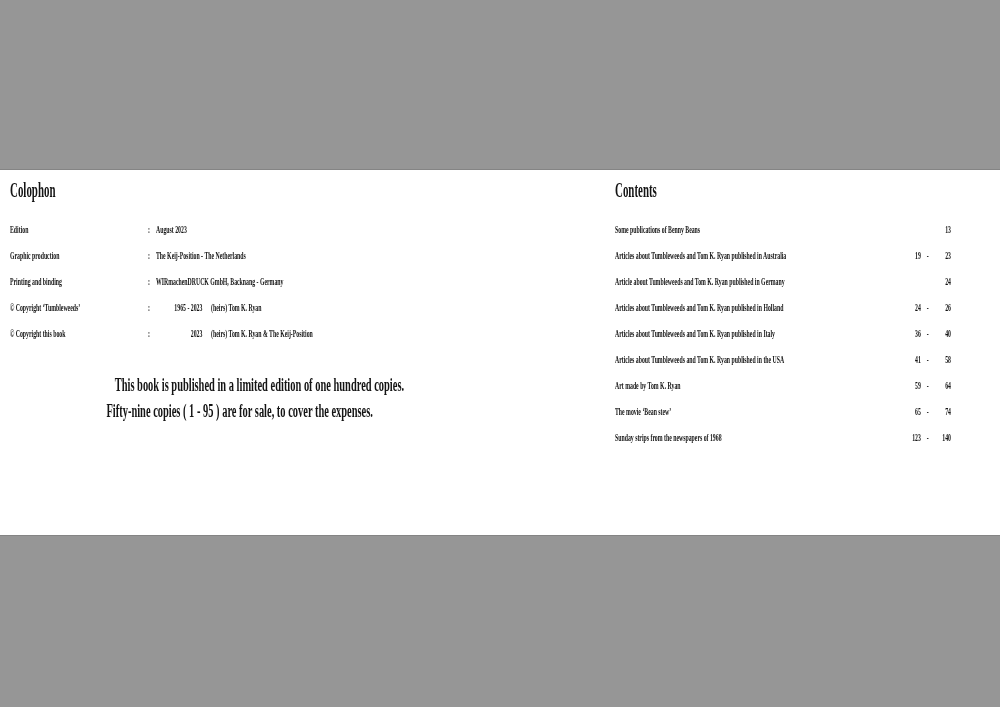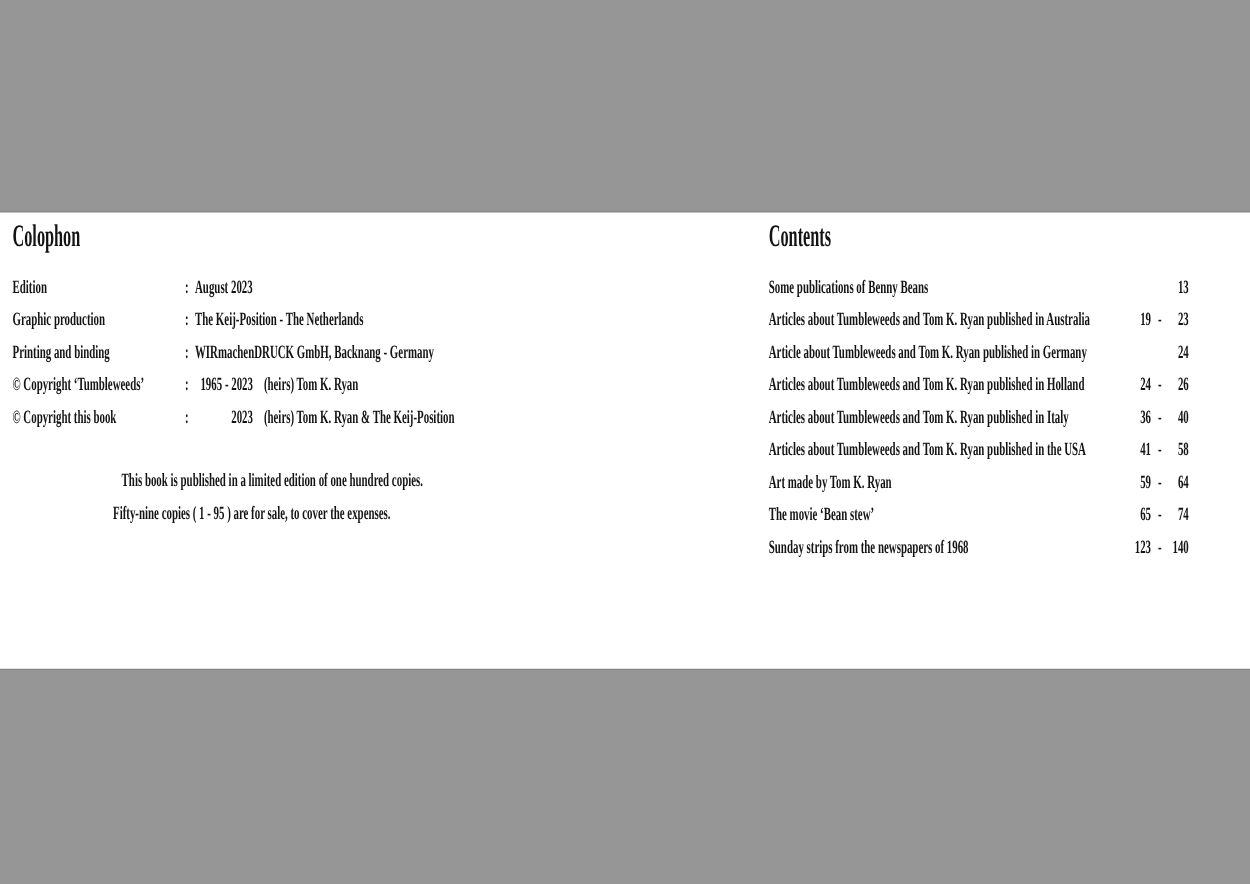--- a/index.html
+++ b/index.html
@@ -17,45 +17,45 @@
     width:1000px; height:365px;
     background:#ffffff;
     box-shadow:0 -1px 0 #848484, 0 1px 0 #848484;
   }
   .panel { position:absolute; top:0; height:100%; }
   .colophon-panel { left:10px;  width:345px; }
   .contents-panel { left:615px; width:336px; }
 
   .heading {
     position:absolute; top:8px; left:0;
-    font-size:25px; line-height:24px;
+    font-size:21px; line-height:24px;
   }
   .cond {
     display:inline-block;
     transform:scaleX(0.58);
     transform-origin:0 50%;
     white-space:nowrap;
   }
   .cond-h { transform:scaleX(0.52); }
   .cond.right { transform-origin:100% 50%; }
   .cond.center { transform-origin:50% 50%; }
 
   .rows { position:absolute; top:47px; left:0; right:0; }
-  .row { position:relative; height:26px; line-height:26px; font-size:15px; }
+  .row { position:relative; height:26px; line-height:26px; font-size:10px; }
 
   
   .c-label { position:absolute; left:0; }
   .c-colon { position:absolute; left:138px; }
   .c-value { position:absolute; left:146px; }
   .yearcol { display:inline-block; width:80px; text-align:right; margin-right:15px; }
   .yearcol:empty { display:none; }
 
   
   .notes { position:absolute; top:202px; left:0; width:335px; text-align:center; }
-  .note { height:26px; line-height:26px; font-size:15px; }
+  .note { height:26px; line-height:26px; font-size:18px; }
 
   
   .t-title { position:absolute; left:0; }
   .t-nums { position:absolute; right:0; }
   .n-start { display:inline-block; width:40px; text-align:right; }
   .n-dash  { display:inline-block; width:24px; text-align:center; }
   .n-end   { display:inline-block; width:28px; text-align:right; }
 </style>
 </head>
 <body style="background: rgb(150, 150, 150); color: rgb(20, 20, 20);">

